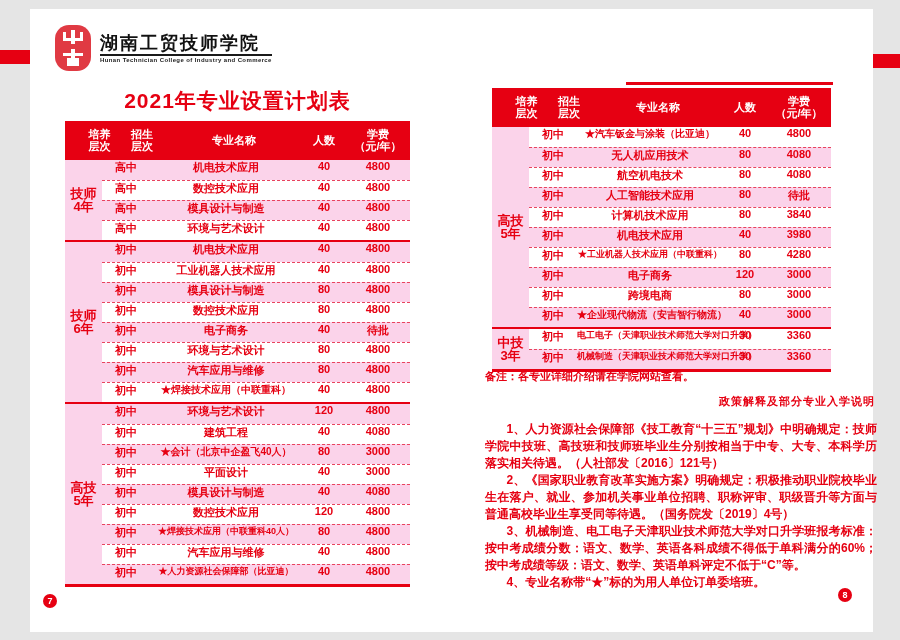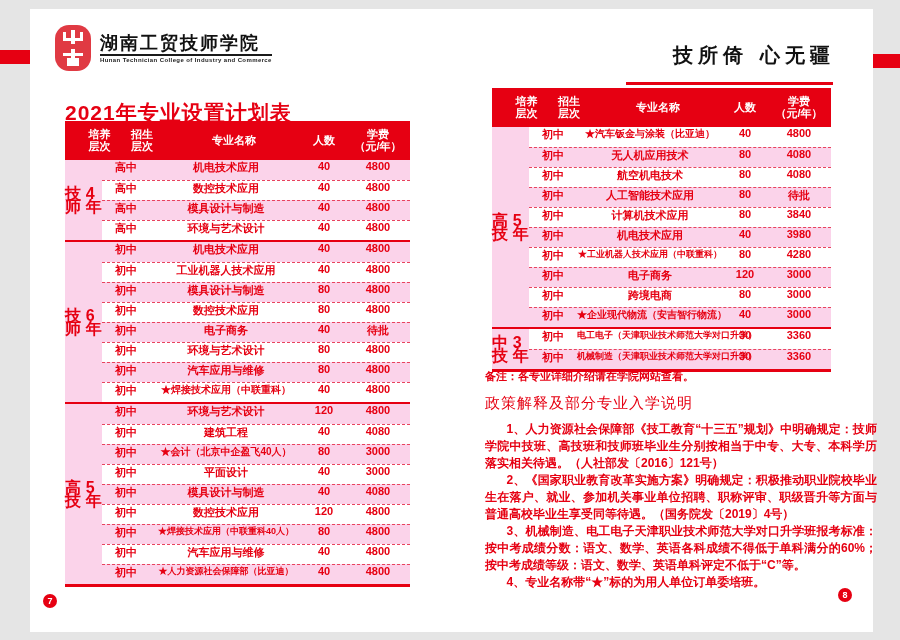--- a/index.html
+++ b/index.html
@@ -19,55 +19,55 @@
   .s3{left:8px;top:7px;width:3px;height:9px;}
   .s4{left:25px;top:7px;width:3px;height:9px;}
   .s5{left:16px;top:24px;width:4px;height:10px;}
   .s6{left:8px;top:28px;width:20px;height:3px;}
   .s7{left:12px;top:33px;width:12px;height:8px;background:transparent;border:2px solid #fff;box-sizing:border-box;}
   .logo-name{font-family:"DejaVu Serif",serif;font-weight:bold;font-size:18px;color:#111;
              letter-spacing:2px;line-height:20px;}
   .logo-en{font-size:6px;color:#222;border-top:2px solid #1a1a1a;padding-top:1px;
            letter-spacing:0.4px;margin-top:1px;font-weight:bold;}
 
-  .main-title{position:absolute;left:35px;top:90px;width:345px;
+  .main-title{position:absolute;left:35px;top:78px;width:345px;text-align:center;
               color:#e60012;font-size:21px;font-weight:bold;letter-spacing:1px;}
 
   
   .slogan{position:absolute;top:33px;right:38px;color:#111;font-size:20px;font-weight:bold;
           font-family:"DejaVu Serif",serif;letter-spacing:5px;}
   .slogan-line{position:absolute;top:73px;left:596px;width:207px;height:3px;background:#e60012;}
 
   
   .tbl{position:absolute;border-bottom:3px solid #e60012;color:#e60012;}
   .tbl-left{left:35px;top:112px;width:345px;}
   .tbl-right{left:462px;top:79px;width:339px;}
   .tbl-head{display:flex;background:#e60012;color:#fff;height:37px;align-items:center;
             font-size:11px;line-height:12px;font-weight:bold;}
   .hc{text-align:center;}
   .c0{width:37px;flex:none;padding-left:16px;}
   .c1{width:48px;flex:none;}
   .c2{flex:1;min-width:0;}
   .c3{width:44px;flex:none;}
   .c4{width:64px;flex:none;}
   .grp{display:flex;border-top:2px solid #e60012;}
-  .grp-label{width:37px;flex:none;background:#fbd3ea;display:flex;flex-direction:row;
-             align-items:center;justify-content:center;font-size:16px;line-height:13px;font-weight:bold;}
+  .grp-label{width:37px;flex:none;background:#fbd3ea;display:flex;flex-direction:column;
+             align-items:center;justify-content:center;font-size:13px;line-height:13px;font-weight:bold;}
   .rows{flex:1;display:flex;flex-direction:column;min-width:0;}
   .row{display:flex;height:20px;box-sizing:border-box;align-items:flex-start;font-size:11px;font-weight:bold;}
   .row + .row{border-top:1px dashed #e8435e;}
   .row.pink{background:#fbd3ea;}
   .cell{text-align:center;white-space:nowrap;}
   .cell.c2{overflow:visible;}
   .m-sm{font-size:10px;}
   .m-xs{font-size:9px;}
 
   .note{position:absolute;left:455px;top:360px;color:#e60012;font-size:11px;font-weight:bold;}
-  .policy-title{position:absolute;left:455px;top:385px;width:390px;text-align:left;
-                color:#e60012;font-size:15px;font-weight:normal;letter-spacing:1px;}
+  .policy-title{position:absolute;left:455px;top:385px;width:390px;text-align:right;
+                color:#e60012;font-size:11px;font-weight:bold;letter-spacing:1px;}
   .policy-body{position:absolute;left:455px;top:412px;width:392px;color:#e60012;
                font-size:12px;line-height:17px;font-weight:bold;text-align:justify;}
   .policy-body p{margin:0;text-indent:1.8em;}
 
   .pagenum{position:absolute;width:14px;height:14px;border-radius:50%;background:#e60012;
            color:#fff;font-size:9px;font-weight:bold;display:flex;align-items:center;
            justify-content:center;}
   .pn-left{left:13px;top:585px;}
   .pn-right{left:808px;top:579px;}
 </style>
@@ -265,21 +265,20 @@
             <div class="row pink">
               <div class="cell c1">初中</div>
               <div class="cell c2 m-xs">★人力资源社会保障部（比亚迪）</div>
               <div class="cell c3">40</div>
               <div class="cell c4">4800</div>
             </div>
           </div>
         </div>
       </div>
 
-    <div class="slogan">技所倚 心无疆</div>
     <div class="slogan-line"></div>
 
     <div class="tbl tbl-right" id="tbl-right">
         <div class="tbl-head">
           <div class="hc c0">
             <div>培养</div>
             <div>层次</div>
           </div>
           <div class="hc c1">
             <div>招生</div>

